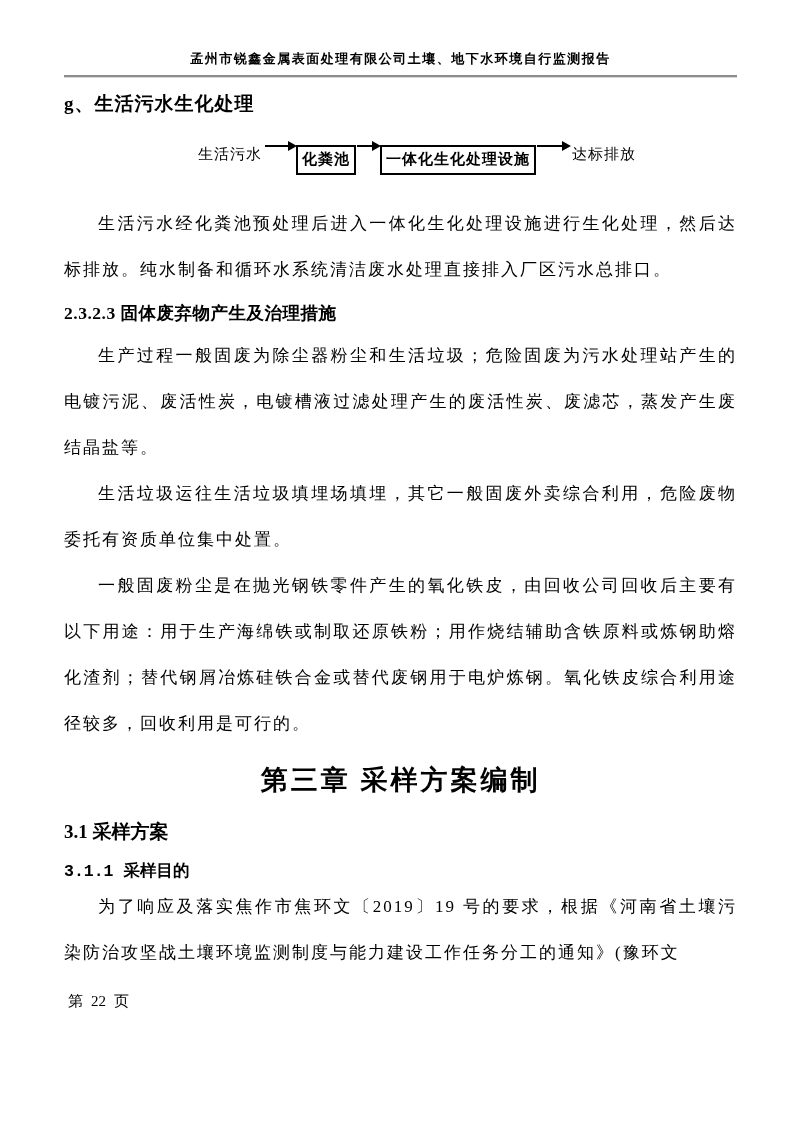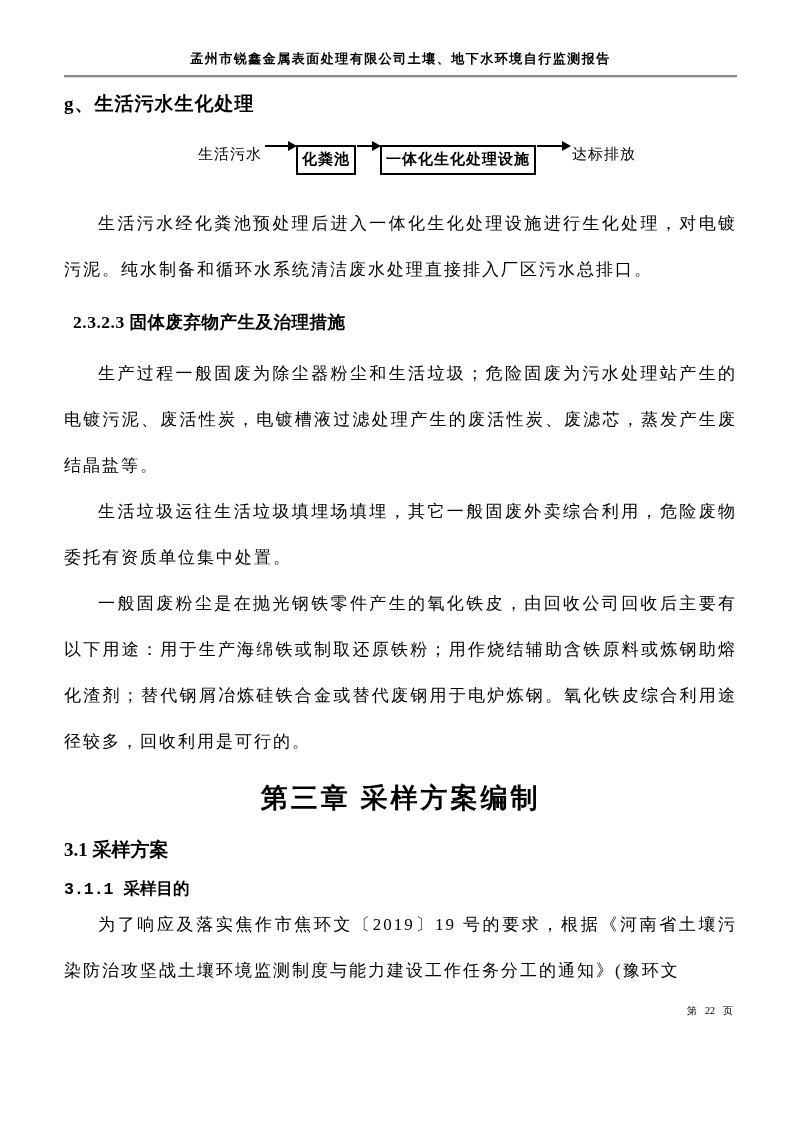--- a/index.html
+++ b/index.html
@@ -36,21 +36,21 @@
   .h-g {
     font-size: 19px;
     font-weight: bold;
     margin: 13px 0 0 0;
     line-height: 26px;
     letter-spacing: 1px;
   }
   .h-num {
     font-size: 17.5px;
     font-weight: bold;
-    margin: 9px;
+    margin: 0;
     line-height: 40px;
     letter-spacing: 0.5px;
   }
   .chapter-title {
     text-align: center;
     font-size: 27px;
     font-weight: bold;
     letter-spacing: 3px;
     margin: 14px 0 0 0;
     line-height: 38px;
@@ -113,24 +113,24 @@
     height: 0;
     border-left: 9px solid #000;
     border-top: 5px solid transparent;
     border-bottom: 5px solid transparent;
   }
   .fc-arrow.w1 { width: 30px; }
   .fc-arrow.w2 { width: 22px; }
   .fc-arrow.w3 { width: 32px; }
   
   .page-footer {
-    text-align: right;
-    font-size: 10px;
+    text-align: left;
+    font-size: 15px;
     letter-spacing: 0;
-    margin-top: 8px;
+    margin-top: 16px;
     line-height: 18px;
   }
   .page-footer span { margin: 0 4px; }
 </style>
 </head>
 <body>
 
 <div class="page">
 
   <div class="doc-header">孟州市锐鑫金属表面处理有限公司土壤、地下水环境自行监测报告</div>
@@ -141,21 +141,21 @@
   <div class="flowchart">
     <span class="fc-label">生活污水</span>
     <span class="fc-arrow w1"></span>
     <span class="fc-box">化粪池</span>
     <span class="fc-arrow w2"></span>
     <span class="fc-box">一体化生化处理设施</span>
     <span class="fc-arrow w3"></span>
     <span class="fc-label">达标排放</span>
   </div>
 
-  <p class="para mt-para1">生活污水经化粪池预处理后进入一体化生化处理设施进行生化处理，对电镀污泥。纯水制备和循环水系统清洁废水处理直接排入厂区污水总排口。</p>
+  <p class="para mt-para1">生活污水经化粪池预处理后进入一体化生化处理设施进行生化处理，然后达标排放。纯水制备和循环水系统清洁废水处理直接排入厂区污水总排口。</p>
 
   <h3 class="h-num">2.3.2.3 固体废弃物产生及治理措施</h3>
 
   <p class="para">生产过程一般固废为除尘器粉尘和生活垃圾；危险固废为污水处理站产生的电镀污泥、废活性炭，电镀槽液过滤处理产生的废活性炭、废滤芯，蒸发产生废结晶盐等。</p>
 
   <p class="para">生活垃圾运往生活垃圾填埋场填埋，其它一般固废外卖综合利用，危险废物委托有资质单位集中处置。</p>
 
   <p class="para">一般固废粉尘是在抛光钢铁零件产生的氧化铁皮，由回收公司回收后主要有以下用途：用于生产海绵铁或制取还原铁粉；用作烧结辅助含铁原料或炼钢助熔化渣剂；替代钢屑冶炼硅铁合金或替代废钢用于电炉炼钢。氧化铁皮综合利用途径较多，回收利用是可行的。</p>
 
 

